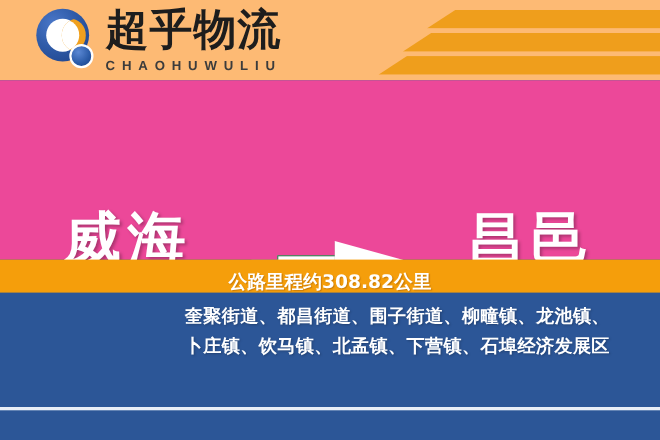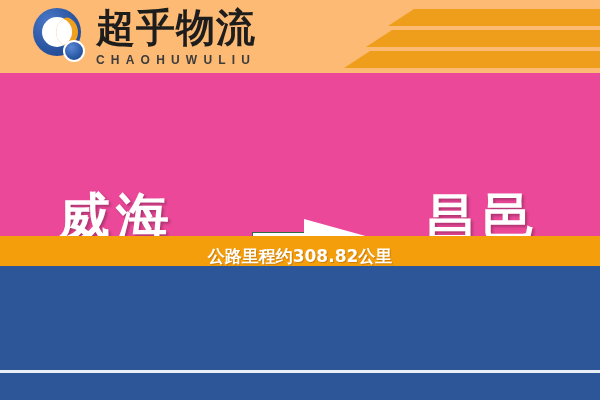--- a/index.html
+++ b/index.html
@@ -273,17 +273,21 @@
   </div>
 
   <div class="infobar">
     <div class="infobar-inner">
       <span>公路里程约308.82公里</span>
     </div>
   </div>
 
   <div class="areas">
 
+    <div class="areas-text">
+      <div class="areas-line">奎聚街道、都昌街道、围子街道、柳疃镇、龙池镇、</div>
+      <div class="areas-line">卜庄镇、饮马镇、北孟镇、下营镇、石埠经济发展区</div>
+    </div>
 
     <div class="bottom-rule"></div>
   </div>
 
 </div>
 
 </body></html>

